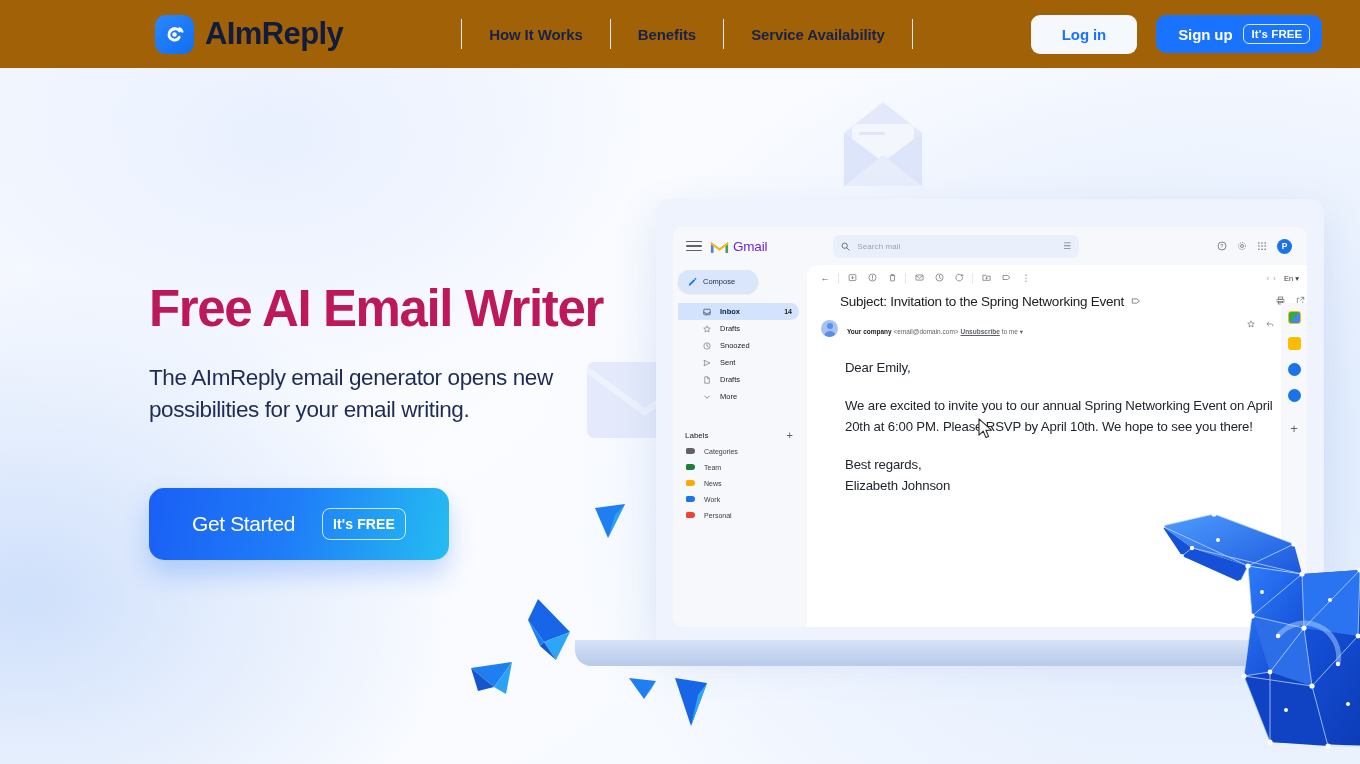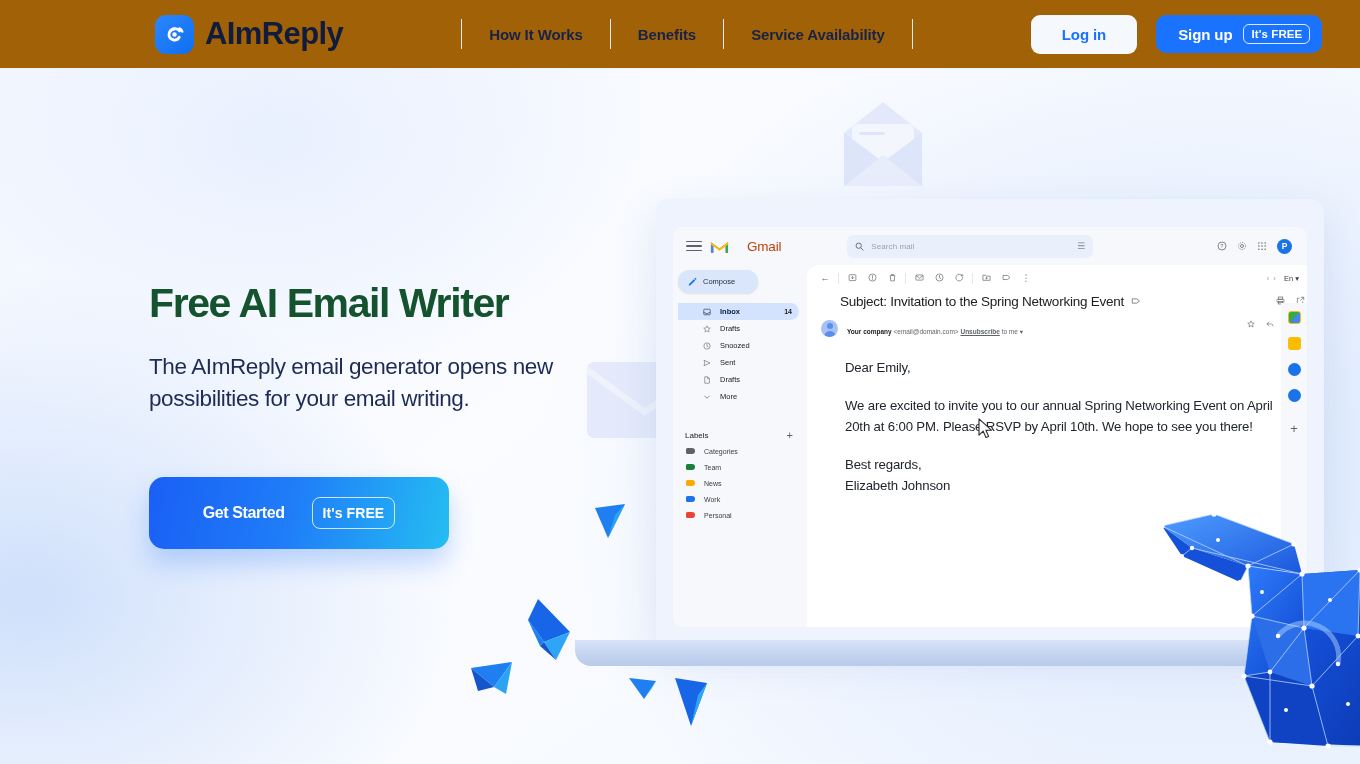--- a/index.html
+++ b/index.html
@@ -65,39 +65,39 @@
     border: 1.3px solid rgba(255,255,255,0.85);
     border-radius: 6px;
     padding: 3px 7px;
     font-size: 11.5px; font-weight: bold; letter-spacing: 0.1px;
     white-space: nowrap;
   }
 
   
   .hero { position: absolute; left: 149px; top: 282px; width: 470px; z-index: 30; }
   .hero-title {
-    font-size: 41px; font-weight: bold; line-height: 1.06;
-    letter-spacing: -1.4px; color: #14532d;
+    font-size: 51px; font-weight: bold; line-height: 1.06;
+    letter-spacing: -1.4px; color: #be185d;
     white-space: nowrap;
   }
   .hero-sub {
     margin-top: 26px;
     font-size: 22.5px; line-height: 1.42; letter-spacing: -0.4px;
     color: #1e2c55;
   }
   .cta {
     margin-top: 62px;
     width: 300px; height: 72px;
     border: none; border-radius: 15px;
     background: linear-gradient(102deg, #1a5ff5 0%, #1f7ef8 48%, #25bdf2 100%);
     box-shadow: 0 14px 26px rgba(29,113,246,0.26);
     display: flex; align-items: center; justify-content: center; gap: 27px;
     cursor: pointer;
   }
-  .cta-label { font-size: 16px; font-weight: bold; color: #fff; letter-spacing: -0.4px; }
+  .cta-label { font-size: 21px; font-weight: normal; color: #fff; letter-spacing: -0.4px; }
   .cta-badge {
     border: 1.4px solid rgba(255,255,255,0.78);
     border-radius: 8px; padding: 7px 10px;
     font-size: 14px; font-weight: bold; color: #fff; letter-spacing: 0.1px;
     white-space: nowrap;
   }
 
   
   .decor { position: absolute; z-index: 5; pointer-events: none; }
   .env-top { left: 842px; top: 100px; }
@@ -125,21 +125,21 @@
     width: 634px; height: 400px;
     background: #f6f8fc;
     border-radius: 9px;
     overflow: hidden;
     font-family: "Liberation Sans", sans-serif;
   }
   
   .g-top { height: 38px; display: flex; align-items: center; padding: 0 9px; }
   .g-ham { width: 16px; display: flex; flex-direction: column; gap: 3px; margin: 0 8px 0 4px; cursor: pointer; }
   .g-ham i { display: block; height: 1.6px; background: #5f6368; border-radius: 1px; }
-  .g-logo { font-size: 13.5px; color: #c2410c; letter-spacing: -0.2px; display: flex; align-items: center; gap: 18px; }
+  .g-logo { font-size: 13.5px; color: #6d28d9; letter-spacing: -0.2px; display: flex; align-items: center; gap: 4px; }
   .g-search {
     margin-left: 66px;
     width: 246px; height: 23px;
     background: #eaf0fb; border-radius: 7px;
     display: flex; align-items: center; padding: 0 8px;
     cursor: text;
   }
   .g-search-ph { font-size: 8px; color: #9aa3ae; margin-left: 7px; letter-spacing: 0.1px; }
   .g-search-opt { margin-left: auto; color: #7b8592; font-size: 9px; }
   .g-top-right { margin-left: auto; display: flex; align-items: center; gap: 10px; padding-right: 6px; }

